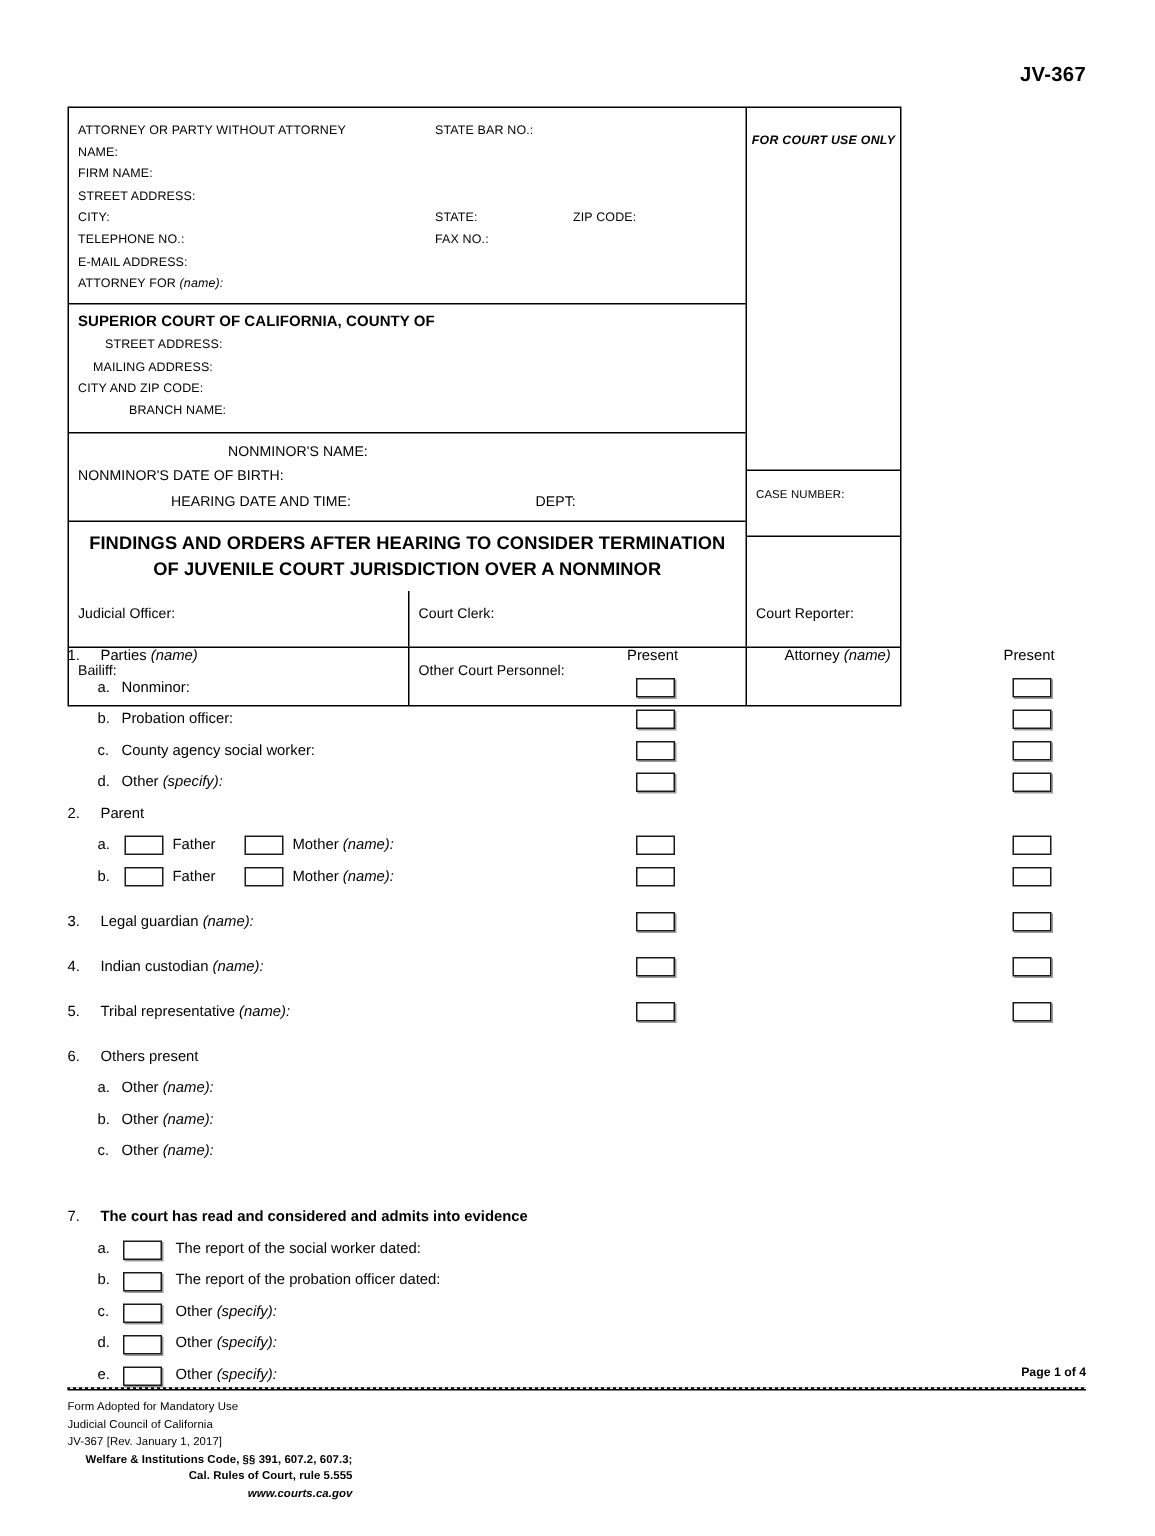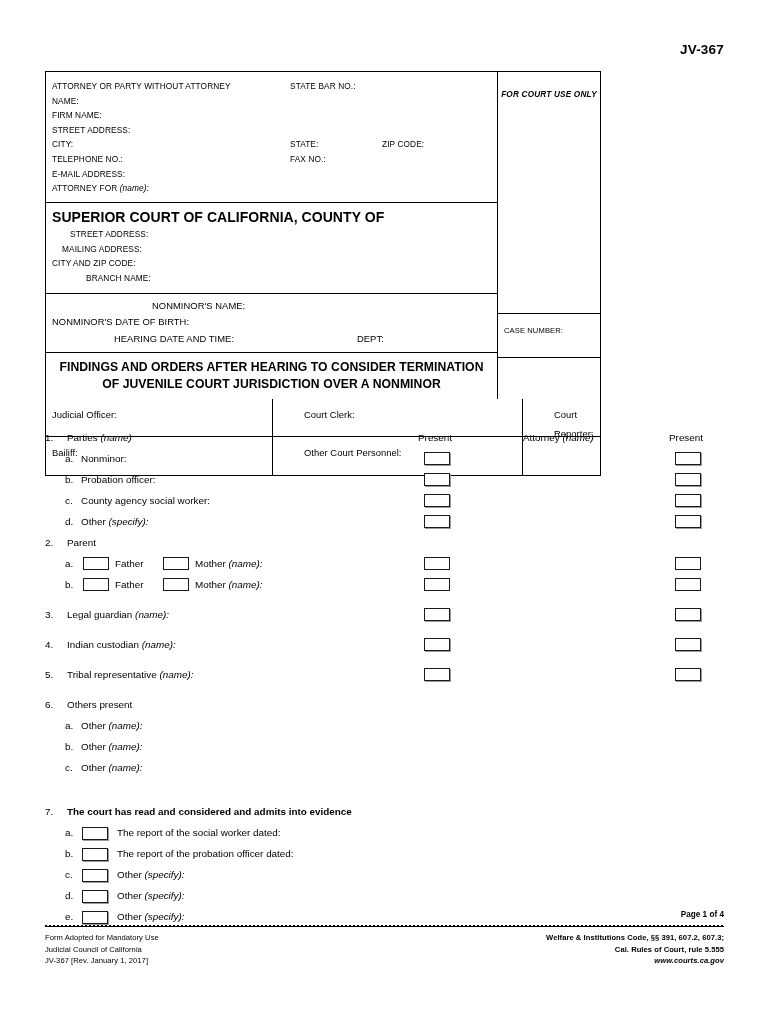--- a/index.html
+++ b/index.html
@@ -67,21 +67,21 @@
   .fl .ital { font-style: italic; }
   .fl .col2 { position: absolute; left: 238px; }
   .fl .col3 { position: absolute; left: 330px; }
 
   
   .court-block {
     padding: 6px 6px 7px 6px;
     border-bottom: 1.3px solid #000;
   }
   .court-title {
-    font-size: 14px;
+    font-size: 10px;
     font-weight: bold;
     letter-spacing: 0.05px;
     margin-bottom: 2px;
   }
   .court-line {
     font-size: 8.3px;
     line-height: 14.8px;
     letter-spacing: 0.1px;
   }
   .ind1 { padding-left: 18px; }
@@ -137,21 +137,21 @@
     box-sizing: border-box;
     border-bottom: 1.3px solid #000;
     padding: 5px 0 0 6px;
   }
   .case-label {
     font-size: 7.6px;
     letter-spacing: 0.1px;
   }
 
   
-  .pers-row { display: flex; border-top: 1.3px solid #000; gap: 25px; }
+  .pers-row { display: flex; border-top: 1.3px solid #000; }
   .pers-row.first { border-top: 0; }
   .pers-c1 {
     width: 227px;
     box-sizing: border-box;
     border-right: 1.3px solid #000;
     padding: 5px 0 0 6px;
   }
   .pers-c2 {
     width: 225px;
     box-sizing: border-box;
@@ -266,20 +266,21 @@
     background: repeating-linear-gradient(to right,#000 0 2px,#fff 2px 4px);
   }
   .footer {
     position: absolute;
     left: 45px;
     top: 932px;
     width: 679px;
     display: flex;
     justify-content: space-between;
     align-items: flex-start;
+    flex-direction: column;
   }
   .foot-left {
     width: 190px;
     font-size: 7.6px;
     line-height: 11.6px;
     letter-spacing: 0.05px;
   }
   .foot-center {
     flex: 1;
     text-align: center;

